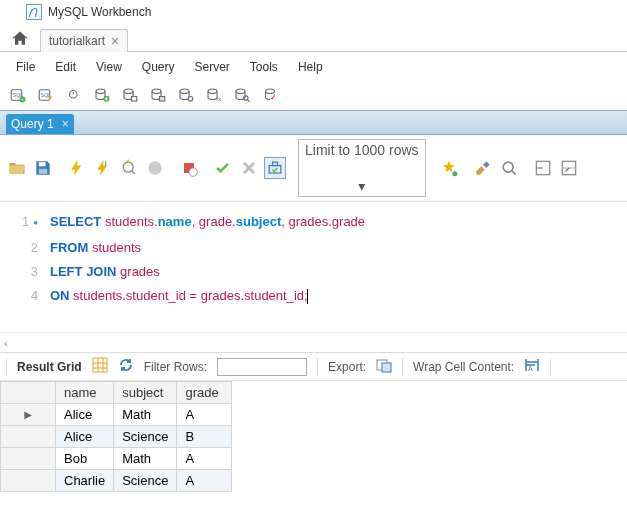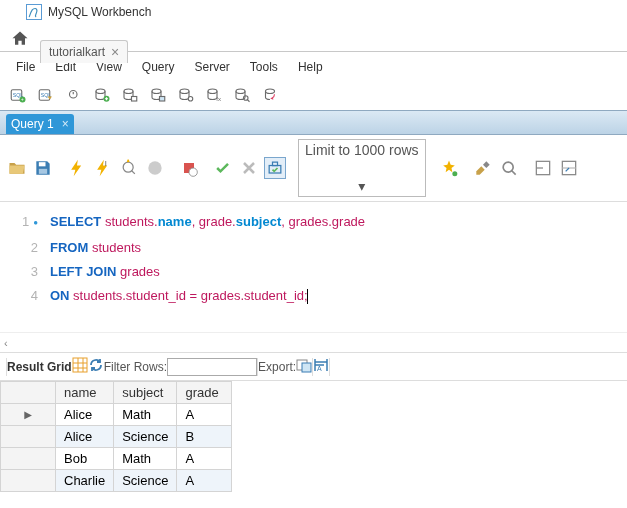--- a/index.html
+++ b/index.html
@@ -5,21 +5,21 @@
 * { margin: 0; padding: 0; box-sizing: border-box; font-family: "Segoe UI", Tahoma, sans-serif; }
 body { background: #fff; font-size: 12px; width: 627px; }
 
 .titlebar { display: flex; align-items: center; padding: 4px 26px; background: #fff; }
 .app-icon { width: 16px; height: 16px; margin-right: 6px; background: #fff; border: 1px solid #5a9bd5; color: #5a9bd5; display: flex; align-items: center; justify-content: center; }
 .app-icon svg { width: 14px; height: 14px; }
 .app-title { font-size: 12px; color: #333; }
 
 .tabrow { display: flex; align-items: flex-end; background: #fff; padding-left: 6px; height: 28px; border-bottom: 1px solid #c8c8c8; }
 .home-btn { width: 28px; height: 24px; display: flex; align-items: center; justify-content: center; color: #444; margin-right: 6px; }
-.tab { display: flex; align-items: center; padding: 4px 8px; font-size: 12px; color: #555; border: 1px solid #c8c8c8; border-bottom: none; border-radius: 3px 3px 0 0; background: #f7f7f7; position: relative; top: 12px; }
+.tab { display: flex; align-items: center; padding: 4px 8px; font-size: 12px; color: #555; border: 1px solid #c8c8c8; border-bottom: none; border-radius: 3px 3px 0 0; background: #f7f7f7; position: relative; top: 1px; }
 .tab .close { margin-left: 6px; color: #888; font-size: 14px; line-height: 1; }
 
 .menubar { display: flex; padding: 4px 6px; }
 .menubar span { font-size: 12px; color: #333; padding: 4px 10px; }
 
 .toolbar-main { display: flex; padding: 2px 6px 4px; gap: 4px; flex-wrap: wrap; }
 .tb-btn { width: 24px; height: 22px; display: flex; align-items: center; justify-content: center; border: 1px solid transparent; }
 .tb-btn svg { width: 18px; height: 18px; }
 
 .query-tabs { display: flex; background: linear-gradient(#dbe9f4,#bcd3e6); border-top: 1px solid #8fa9c0; border-bottom: 1px solid #8fa9c0; padding: 3px 6px 0; }
@@ -36,21 +36,21 @@
 .gutter { width: 50px; text-align: right; padding-right: 12px; color: #b3b3b3; user-select: none; }
 .gutter .dot::after { content: "●"; color: #2f97d8; font-size: 8px; margin-left: 4px; position: relative; top: -1px; }
 .code { flex: 1; white-space: pre; }
 .kw { color: #1565c0; font-weight: bold; }
 .fn { color: #0288d1; font-weight: bold; }
 .pn { color: #be185d; }
 .cursor-caret { display: inline-block; width: 1px; height: 15px; background: #000; vertical-align: middle; margin-left: -1px; }
 
 .hscroll { border-top: 1px solid #eee; height: 20px; display: flex; align-items: center; padding: 0 4px; color: #888; font-size: 11px; }
 
-.result-toolbar { display: flex; align-items: center; padding: 4px 6px; gap: 0; border-top: 1px solid #ddd; border-bottom: 1px solid #ddd; }
+.result-toolbar { display: flex; align-items: center; padding: 4px 6px; gap: 10px; border-top: 1px solid #ddd; border-bottom: 1px solid #ddd; }
 .rt-label { font-size: 12px; color: #555; }
 .rt-label b { color: #333; }
 .rt-input { border: 1px solid #aaa; height: 18px; width: 90px; }
 .vsep { width: 1px; height: 18px; background: #ddd; }
 
 .grid { border-collapse: collapse; font-size: 13px; }
 .grid th, .grid td { border: 1px solid #d4d4d4; padding: 3px 8px; text-align: left; }
 .grid th { background: #f4f4f4; font-weight: normal; color: #333; min-width: 55px; }
 .grid th.rowhead { width: 18px; background: #f4f4f4; }
 .grid td.rowhead { background: #f4f4f4; width: 18px; text-align: center; color: #666; font-size: 10px; }
@@ -312,20 +312,21 @@
       </svg></span>
   <span class="rt-label">Filter Rows:</span>
   <input class="rt-input" style="">
   <span class="vsep"></span>
   <span class="rt-label">Export:</span>
   <span><svg width="16" height="16" viewBox="0 0 16 16">
         <rect x="1" y="3" width="10" height="10" fill="none" stroke="#888"></rect>
         <rect x="6" y="6" width="9" height="9" fill="#cfe6f5" stroke="#3b7db3"></rect>
       </svg></span>
   <span class="vsep"></span>
+  <span class="rt-label">Wrap Cell Content:</span>
   <span><svg width="16" height="16" viewBox="0 0 16 16" fill="none" stroke="#3b7db3" stroke-width="1.5">
         <path d="M2 2v12M14 2v12M2 5h12M2 8h9"></path>
         <text x="4" y="14" font-size="7" fill="#3b7db3" stroke="none">A</text>
       </svg></span>
   <span class="vsep"></span>
 </div>
 
 <table class="grid">
   <thead>
     <tr>

